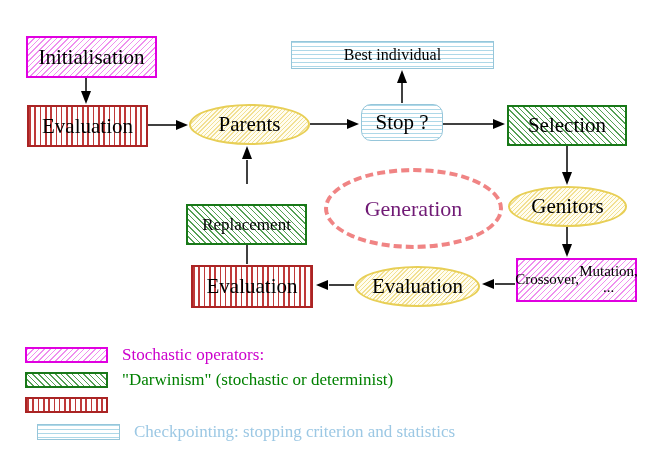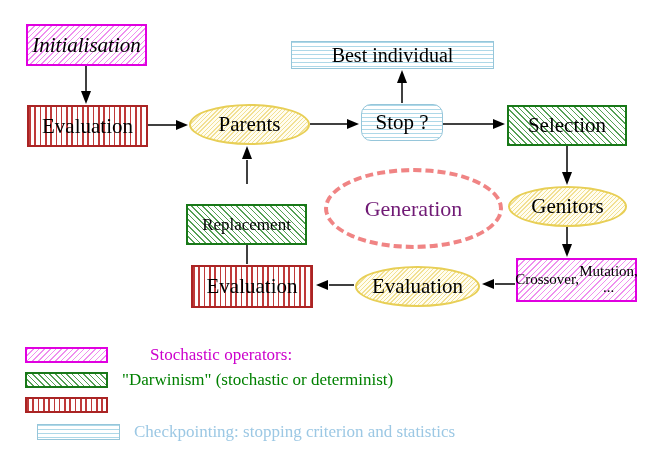--- a/index.html
+++ b/index.html
@@ -32,21 +32,21 @@
     border:2px solid #e8cf56;border-radius:50%;
     background:repeating-linear-gradient(135deg,#f2e093 0px,#f2e093 1px,#fffdf0 1px,#fffdf0 3px);
   }
   .rounded{border-radius:10px;}
   .dashed-ellipse{
     border:4px dashed #f08484;border-radius:50%;
     color:#701a75;font-size:22px;background:transparent;
   }
   .small-17{font-size:17px;margin-top:19px;}
   .small-15{font-size:15px;}
-  .size-20{font-size:20px;}
+  .size-20{font-size:16px;}
   #arrow-layer{position:absolute;left:0;top:0;pointer-events:none;}
   
   .legend-row{position:absolute;left:25px;height:18px;display:flex;align-items:center;}
   .legend-swatch{width:83px;height:16px;box-sizing:border-box;flex:0 0 auto;margin-right:14px;}
   .legend-text{font-size:17px;white-space:nowrap;line-height:18px;}
   .lt-magenta{color:#cc00cc;}
   .lt-yellow{color:#e6c519;margin-left:9px;}
   .lt-green{color:#008000;}
   .lt-red{color:#cc0000;}
   .lt-cyan{color:#9cc8e4;}
@@ -109,21 +109,21 @@
           <polygon points="242,239 252,239 247,227" stroke="none"></polygon>
       </g>
 
       <g>
         <line x1="247" y1="184" x2="247" y2="160"></line>
           <polygon points="242,159 252,159 247,146" stroke="none"></polygon>
       </g>
     </g>
   </svg>
 
-  <div class="node hatch-magenta" style="left:26px;top:24px;width:121px;height:42px;font-style:italic;">Initialisation</div>
+  <div class="node hatch-magenta" style="left:26px;top:36px;width:131px;height:42px;">Initialisation</div>
 
   <div class="node stripes-red" style="left:27px;top:105px;width:121px;height:42px;">Evaluation</div>
 
   <div class="node ellipse-yellow" style="left:189px;top:104px;width:121px;height:41px;">Parents</div>
 
   <div class="node lines-cyan size-20" style="left:291px;top:41px;width:203px;height:28px;">Best individual</div>
 
   <div class="node lines-cyan rounded" style="left:361px;top:104px;width:82px;height:37px;">Stop ?</div>
 
   <div class="node hatch-green" style="left:507px;top:105px;width:120px;height:41px;">Selection</div>
@@ -136,21 +136,21 @@
   </div>
 
   <div class="node ellipse-yellow" style="left:355px;top:266px;width:125px;height:41px;">Evaluation</div>
 
   <div class="node stripes-red" style="left:191px;top:265px;width:122px;height:43px;">Evaluation</div>
 
   <div class="node hatch-green small-17" style="left:186px;top:185px;width:121px;height:41px;">Replacement</div>
 
   <div class="node dashed-ellipse" style="left:324px;top:168px;width:179px;height:81px;">Generation</div>
 
-  <div class="legend-row" style="top:346px;gap:28px;">
+  <div class="legend-row" style="top:346px;">
     <div class="legend-swatch hatch-magenta"></div>
     <span class="legend-text lt-magenta">Stochastic operators:</span>
   </div>
 
   <div class="legend-row" style="top:371px;">
     <div class="legend-swatch hatch-green"></div>
     <span class="legend-text lt-green">"Darwinism" (stochastic or determinist)</span>
   </div>
 
   <div class="legend-row" style="top:396px;">

